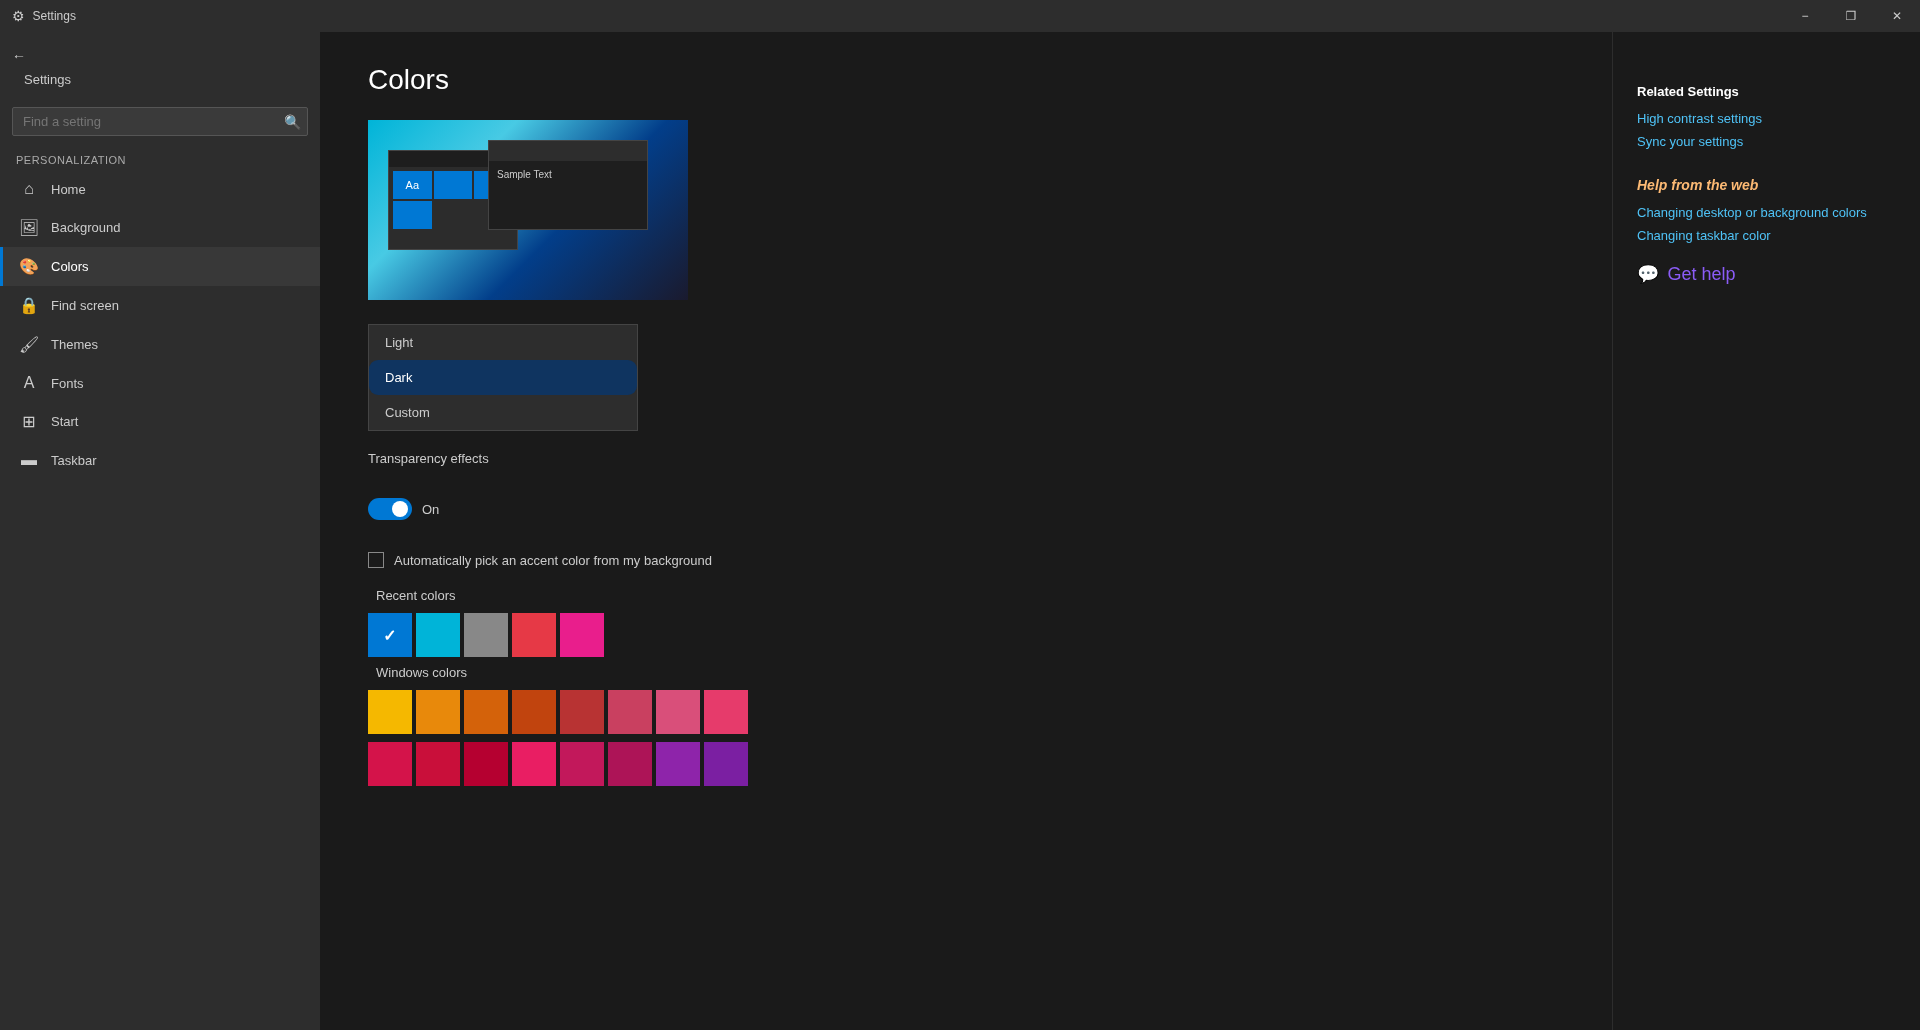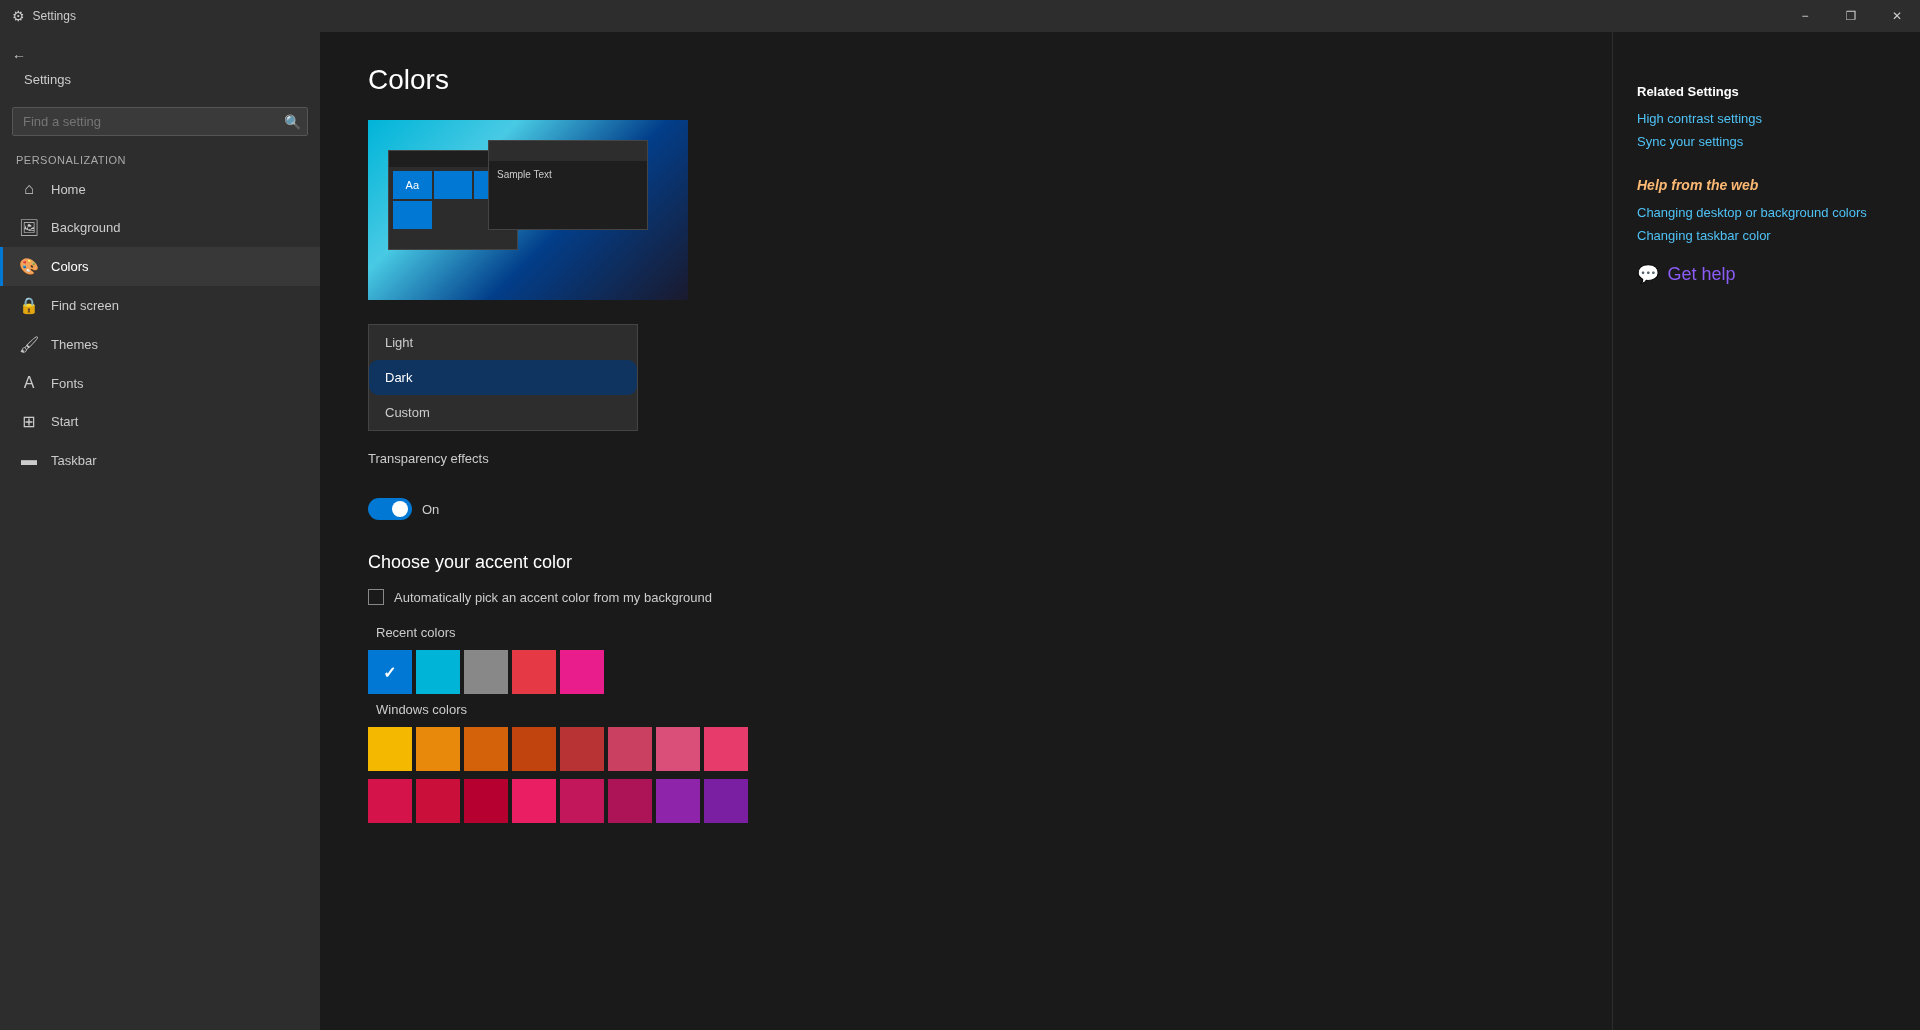--- a/index.html
+++ b/index.html
@@ -467,21 +467,20 @@
     <div class="transparency-row">
       <span class="transparency-label">Transparency effects</span>
     </div>
     <div class="toggle-container" style="margin-bottom:32px;">
       <div class="toggle">
         <div class="toggle-knob"></div>
       </div>
       <span class="toggle-status">On</span>
     </div>
 
-    <div class="section-title">Choose your accent color</div>
 
     <div class="checkbox-row">
       <div class="checkbox"></div>
       <span class="checkbox-label">Automatically pick an accent color from my background</span>
     </div>
 
     <div class="color-section-label">Recent colors</div>
     <div class="color-row">
       <div class="color-swatch selected" style="background:#0078d4;"></div>
       <div class="color-swatch" style="background:#00b4d8;"></div>

